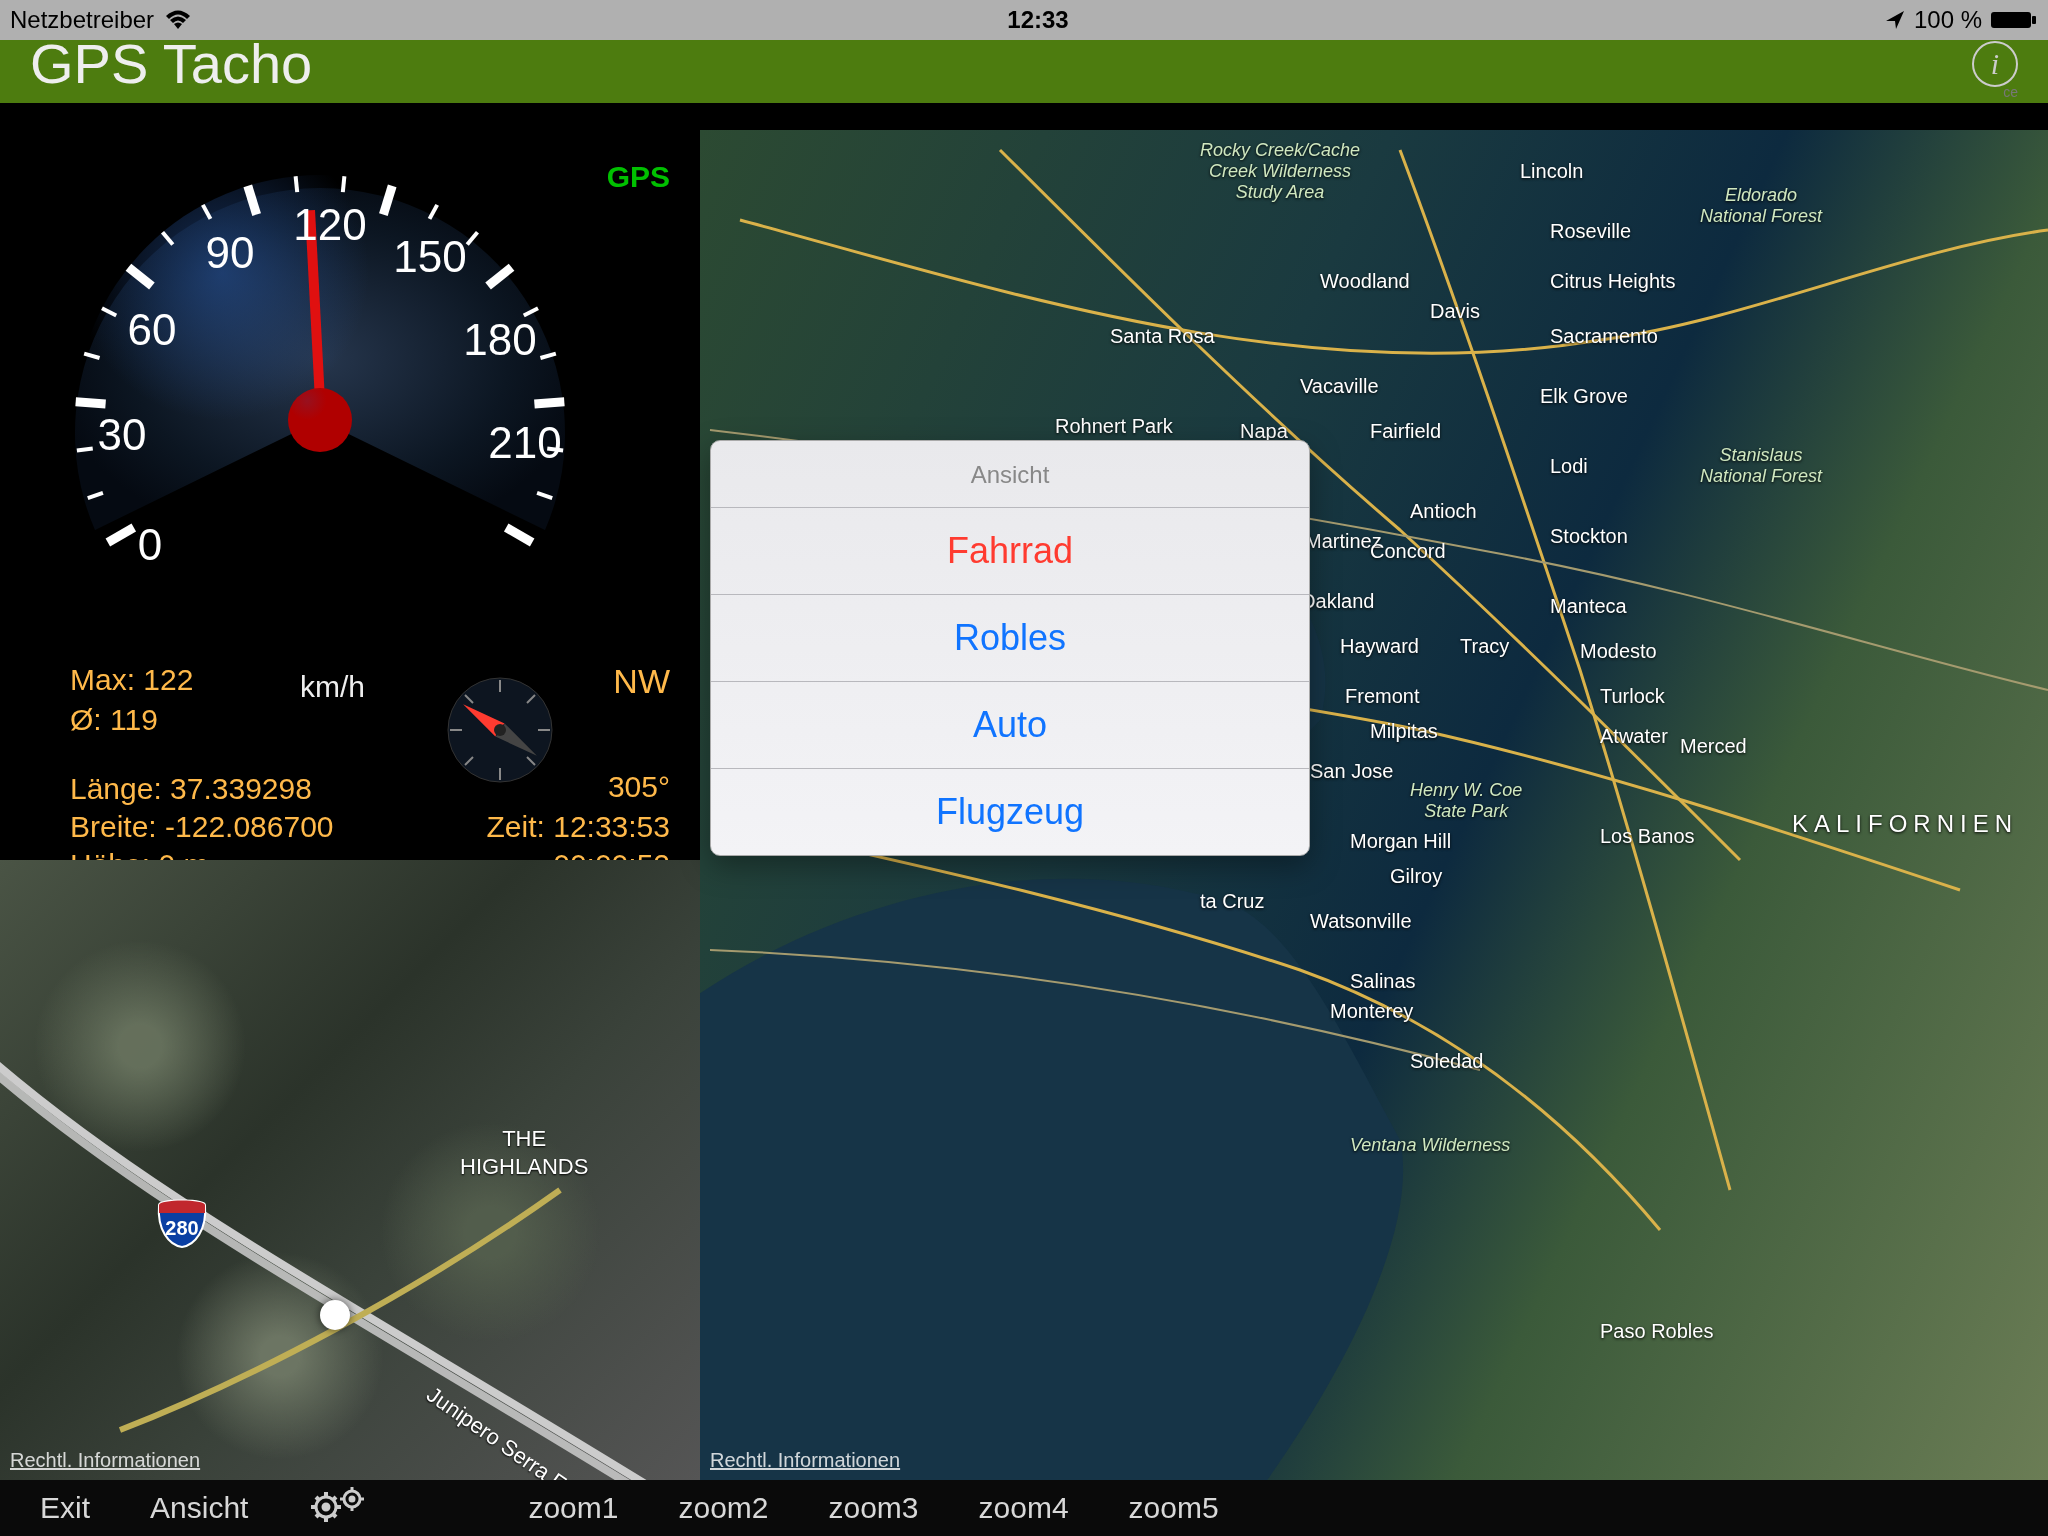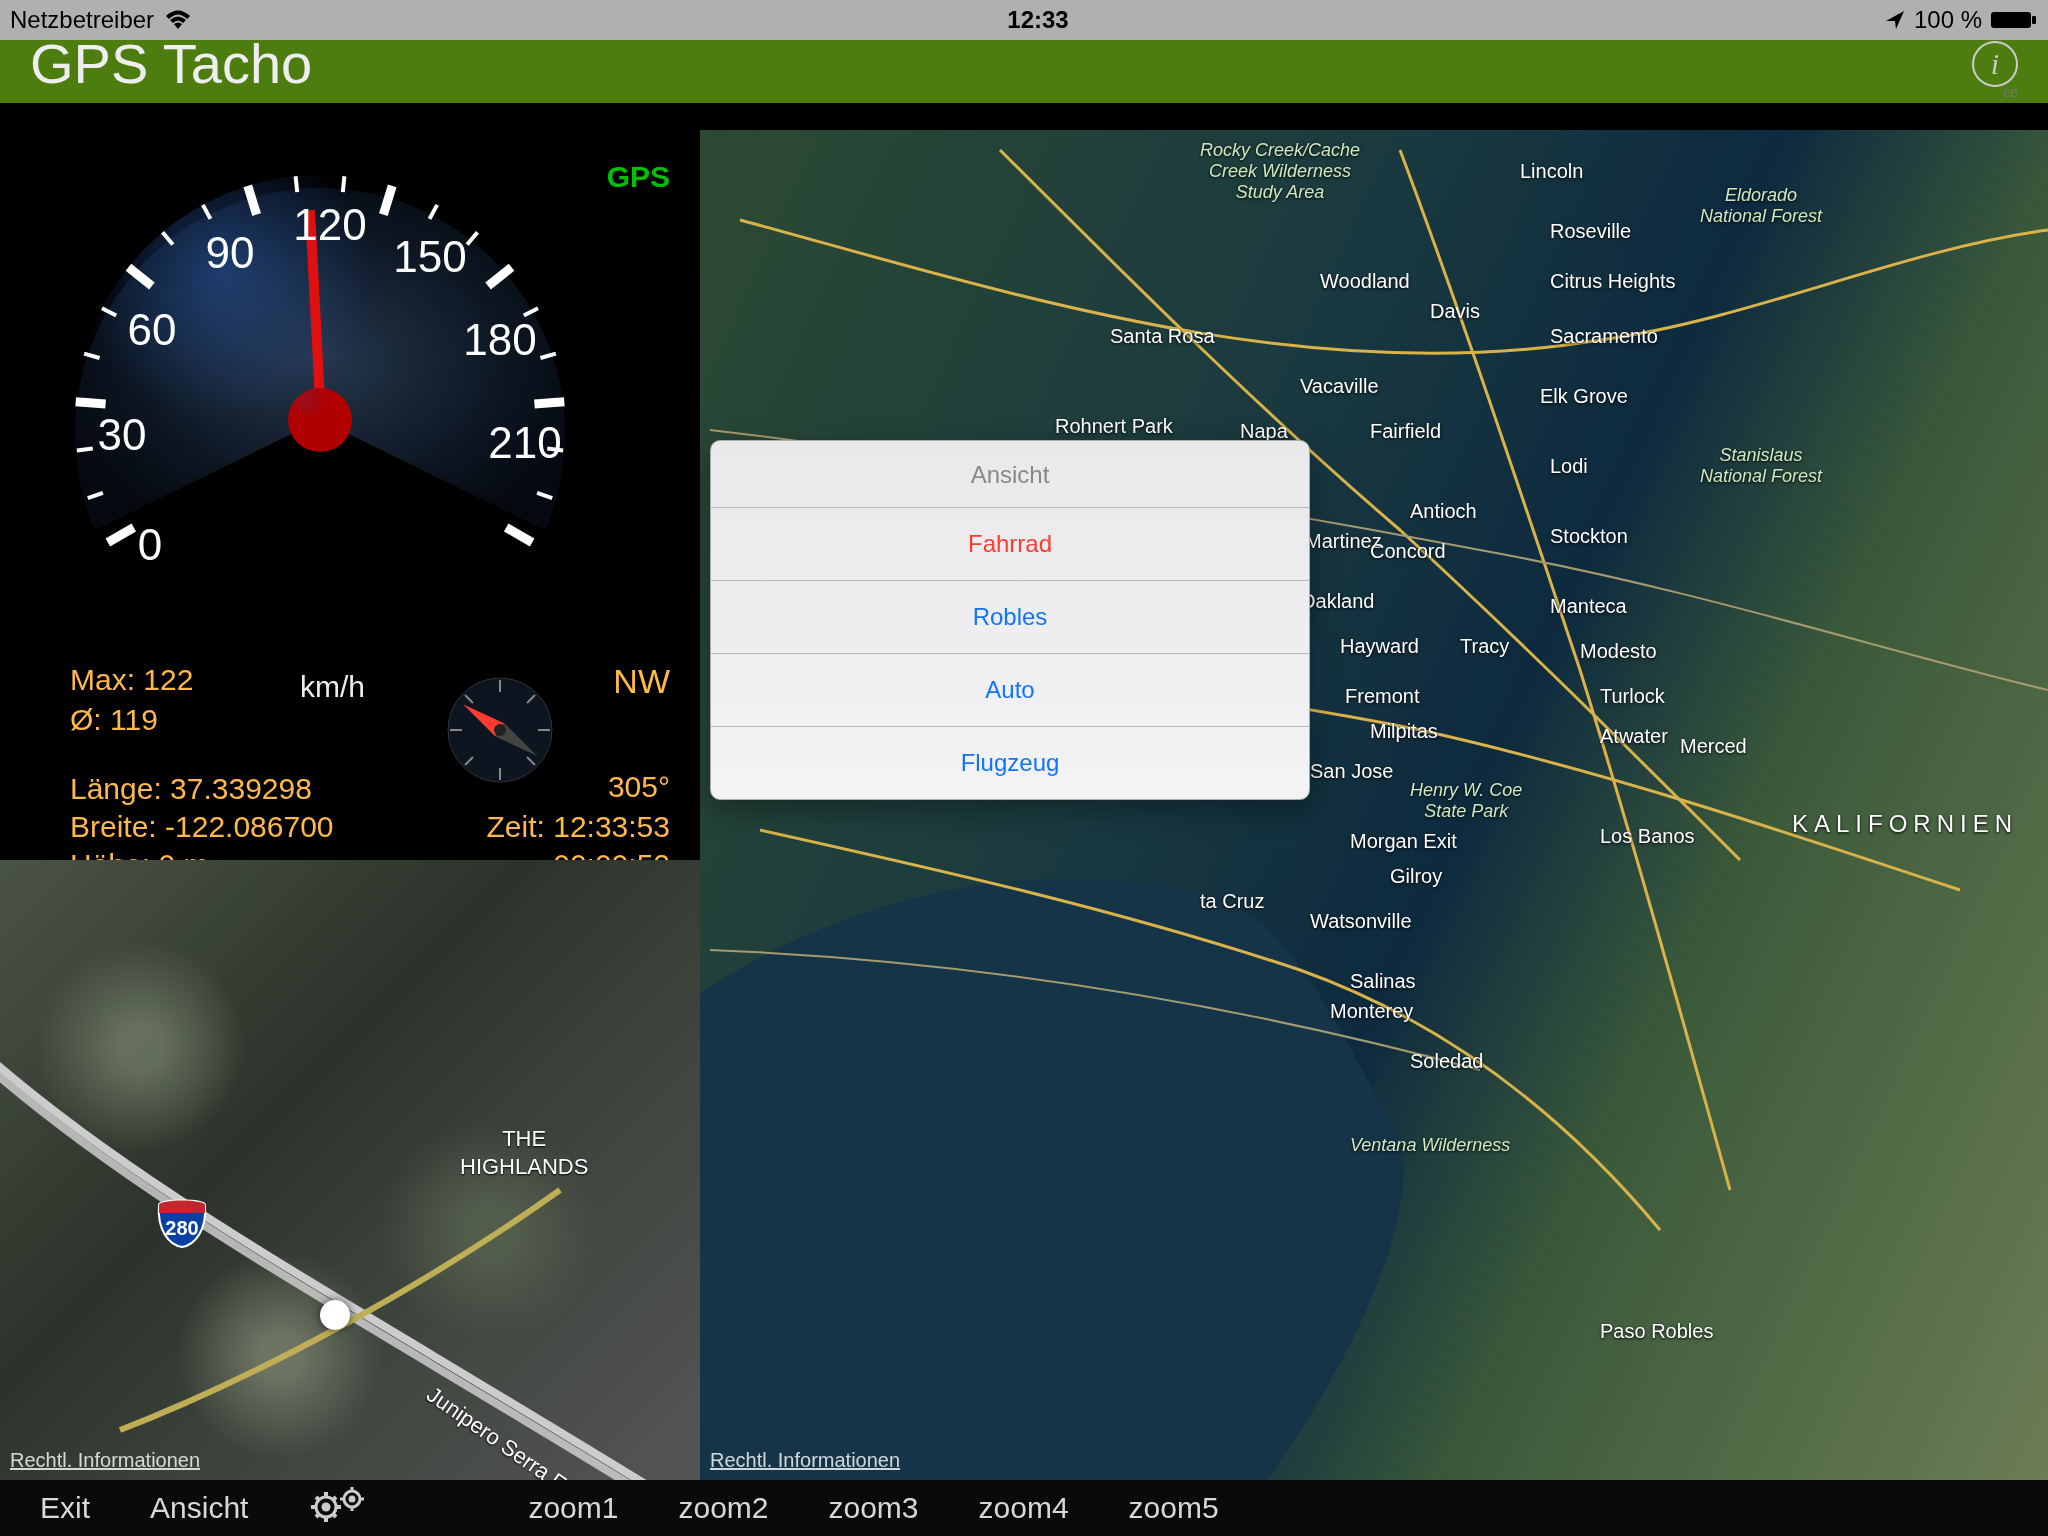--- a/index.html
+++ b/index.html
@@ -49,21 +49,21 @@
   .loc-dot-r{ position:absolute; top:580px; left:250px; width:24px;height:24px;background:#c653e0;border-radius:50%;border:2px solid #fff;box-shadow:0 0 6px rgba(0,0,0,.6);}
   .city{ position:absolute; color:#fff; font-size:20px; text-shadow:0 1px 3px #000; white-space:nowrap; }
   .place{ position:absolute; color:#d0e8c0; font-size:18px; font-style:italic; text-shadow:0 1px 3px #000; white-space:nowrap; text-align:center;}
   .state-label{ position:absolute; color:#fff; font-size:24px; letter-spacing:6px; text-shadow:0 1px 3px #000;}
   .legal{ position:absolute; bottom:8px; left:10px; color:#fff; font-size:20px; text-decoration:underline; opacity:.8;}
 
   
   .sheet-dim { position:absolute; top:40px; left:0; right:0; bottom:0; background:rgba(0,0,0,.0); }
   .action-sheet { position: absolute; top: 440px; left: 710px; width: 600px; background: linear-gradient(#e9e9ec,#f3f3f6); border-radius: 10px; box-shadow: 0 10px 30px rgba(0,0,0,.35); overflow: hidden; border:1px solid #aaa; }
   .sheet-title { text-align: center; padding: 20px 0 18px; color: #888; font-size: 24px; }
-  .sheet-item { text-align: center; padding: 22px 0; font-size: 24px; color: #1074ff; border-top: 1px solid #b8b8bd; cursor:pointer; }
+  .sheet-item { text-align: center; padding: 22px 0; font-size: 36px; color: #1074ff; border-top: 1px solid #b8b8bd; cursor:pointer; }
   .sheet-item.destructive { color: #ff3b30; }
 
   
   .toolbar { position: absolute; bottom: 0; left: 0; right: 0; height: 56px; background: #0a0a0a; display: flex; align-items: center; gap: 60px; padding: 0 40px; color: #d8d8d8; font-size: 30px; }
   .toolbar .spacer { flex: 0 0 40px; }
   .gear-svg { display:inline-block; }
 
 </style>
 </head>
 <body>
@@ -273,21 +273,21 @@
       <div class="city" style="left: 850px; top: 465px;">Manteca</div>
       <div class="city" style="left: 640px; top: 505px;">Hayward</div>
       <div class="city" style="left: 760px; top: 505px;">Tracy</div>
       <div class="city" style="left: 880px; top: 510px;">Modesto</div>
       <div class="city" style="left: 645px; top: 555px;">Fremont</div>
       <div class="city" style="left: 900px; top: 555px;">Turlock</div>
       <div class="city" style="left: 670px; top: 590px;">Milpitas</div>
       <div class="city" style="left: 900px; top: 595px;">Atwater</div>
       <div class="city" style="left: 980px; top: 605px;">Merced</div>
       <div class="city" style="left: 610px; top: 630px;">San Jose</div>
-      <div class="city" style="left: 650px; top: 700px;">Morgan Exit</div>
+      <div class="city" style="left: 650px; top: 700px;">Morgan Hill</div>
       <div class="city" style="left: 900px; top: 695px;">Los Banos</div>
       <div class="city" style="left: 690px; top: 735px;">Gilroy</div>
       <div class="city" style="left: 500px; top: 760px;">ta Cruz</div>
       <div class="city" style="left: 610px; top: 780px;">Watsonville</div>
       <div class="city" style="left: 650px; top: 840px;">Salinas</div>
       <div class="city" style="left: 630px; top: 870px;">Monterey</div>
       <div class="city" style="left: 710px; top: 920px;">Soledad</div>
       <div class="city" style="left: 900px; top: 1190px;">Paso Robles</div>
     </div>
   <div id="places-container">

